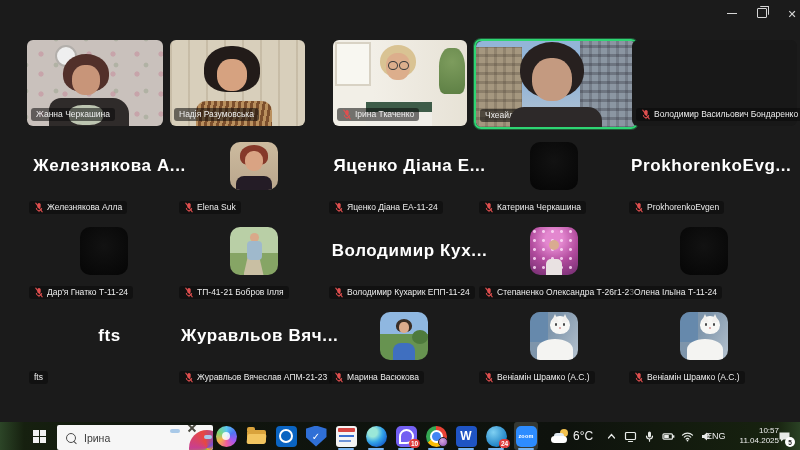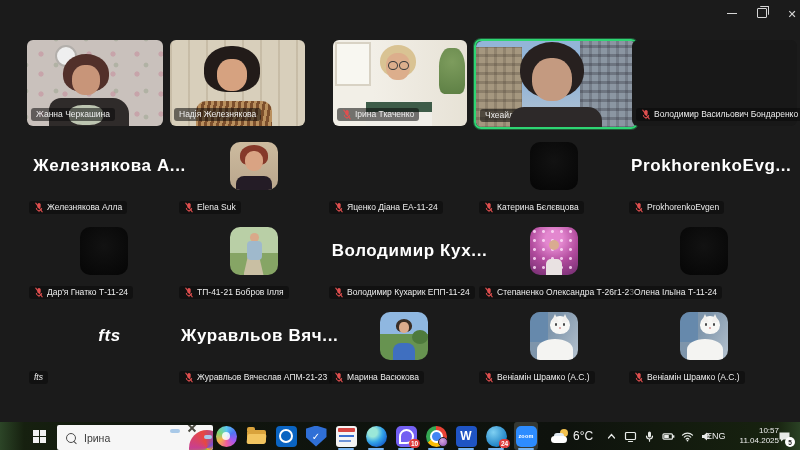--- a/index.html
+++ b/index.html
@@ -183,21 +183,21 @@
           <span>Жанна Черкашина</span>
         </div>
       </div>
       <div class="tile" style="left: 170px; top: 40px; width: 128px; height: 86px;">
         <div class="scene s-wood">
           <i class="hair"></i>
           <i class="face"></i>
           <i class="body"></i>
         </div>
         <div class="nlabel">
-          <span>Надія Железнякова</span>
+          <span>Надія Разумовська</span>
         </div>
       </div>
       <div class="tile" style="left: 333px; top: 40px; width: 127px; height: 86px;">
         <div class="scene s-bright">
           <i class="win"></i>
           <i class="plant"></i>
           <i class="hair"></i>
           <i class="face"></i>
           <i class="g1"></i>
           <i class="g2"></i>
@@ -260,40 +260,41 @@
           <svg width="10" height="11" viewBox="0 0 10 12">
             <rect x="3.2" y="1" width="3.6" height="6" rx="1.8" fill="#e04f4f"></rect>
             <path d="M2 6.5a3 3 0 0 0 6 0" stroke="#e04f4f" stroke-width="1" fill="none"></path>
             <line x1="5" y1="9.5" x2="5" y2="11" stroke="#e04f4f" stroke-width="1"></line>
             <line x1="1.2" y1="0.8" x2="8.8" y2="11.2" stroke="#e04f4f" stroke-width="1.3"></line>
           </svg>
           <span>Elena Suk</span>
         </div>
       </div>
       <div class="tile" style="left: 325px; top: 134px; width: 150px; height: 85px;">
+        <div class="bigname">Яценко Діана Е...</div>
         <div class="nlabel">
           <svg width="10" height="11" viewBox="0 0 10 12">
             <rect x="3.2" y="1" width="3.6" height="6" rx="1.8" fill="#e04f4f"></rect>
             <path d="M2 6.5a3 3 0 0 0 6 0" stroke="#e04f4f" stroke-width="1" fill="none"></path>
             <line x1="5" y1="9.5" x2="5" y2="11" stroke="#e04f4f" stroke-width="1"></line>
             <line x1="1.2" y1="0.8" x2="8.8" y2="11.2" stroke="#e04f4f" stroke-width="1.3"></line>
           </svg>
           <span>Яценко Діана ЕА-11-24</span>
         </div>
       </div>
       <div class="tile" style="left: 475px; top: 134px; width: 150px; height: 85px;">
         <div class="avatar s-blackav"></div>
         <div class="nlabel">
           <svg width="10" height="11" viewBox="0 0 10 12">
             <rect x="3.2" y="1" width="3.6" height="6" rx="1.8" fill="#e04f4f"></rect>
             <path d="M2 6.5a3 3 0 0 0 6 0" stroke="#e04f4f" stroke-width="1" fill="none"></path>
             <line x1="5" y1="9.5" x2="5" y2="11" stroke="#e04f4f" stroke-width="1"></line>
             <line x1="1.2" y1="0.8" x2="8.8" y2="11.2" stroke="#e04f4f" stroke-width="1.3"></line>
           </svg>
-          <span>Катерина Бєлєвцова</span>
+          <span>Катерина Черкашина</span>
         </div>
       </div>
       <div class="tile" style="left: 625px; top: 134px; width: 150px; height: 85px;">
         <div class="bigname">ProkhorenkoEvg...</div>
         <div class="nlabel">
           <svg width="10" height="11" viewBox="0 0 10 12">
             <rect x="3.2" y="1" width="3.6" height="6" rx="1.8" fill="#e04f4f"></rect>
             <path d="M2 6.5a3 3 0 0 0 6 0" stroke="#e04f4f" stroke-width="1" fill="none"></path>
             <line x1="5" y1="9.5" x2="5" y2="11" stroke="#e04f4f" stroke-width="1"></line>
             <line x1="1.2" y1="0.8" x2="8.8" y2="11.2" stroke="#e04f4f" stroke-width="1.3"></line>
@@ -355,21 +356,21 @@
           </svg>
           <span>Степаненко Олександра Т-26г1-23</span>
         </div>
       </div>
       <div class="tile" style="left: 625px; top: 219px; width: 150px; height: 85px;">
         <div class="avatar s-blackav"></div>
         <div class="nlabel">
           <span>Олена Ільїна Т-11-24</span>
         </div>
       </div>
-      <div class="tile" style="left: 25px; top: 304px; width: 150px; height: 85px; font-style: italic;">
+      <div class="tile" style="left: 25px; top: 304px; width: 150px; height: 85px;">
         <div class="bigname">fts</div>
         <div class="nlabel">
           <span>fts</span>
         </div>
       </div>
       <div class="tile" style="left: 175px; top: 304px; width: 150px; height: 85px;">
         <div class="bigname">Журавльов Вяч...</div>
         <div class="nlabel">
           <svg width="10" height="11" viewBox="0 0 10 12">
             <rect x="3.2" y="1" width="3.6" height="6" rx="1.8" fill="#e04f4f"></rect>

